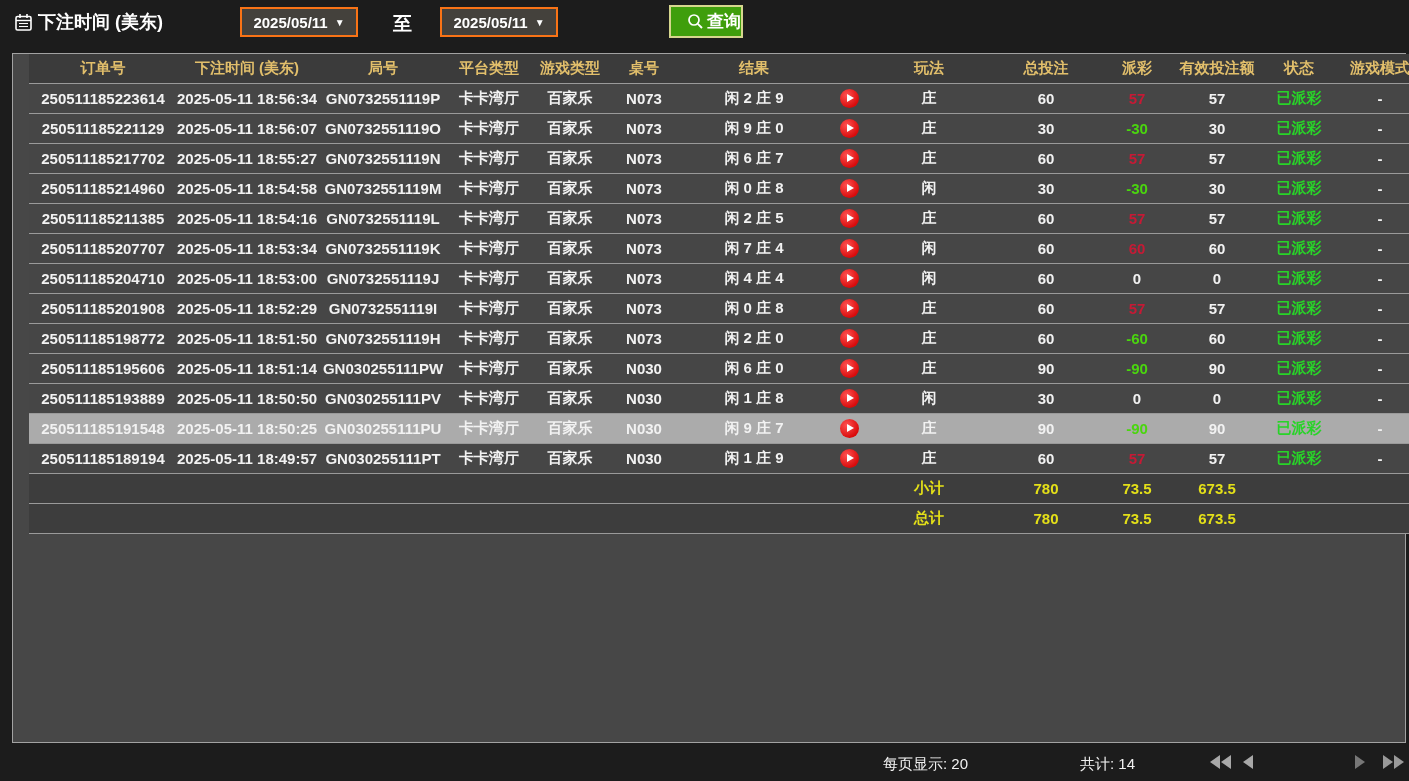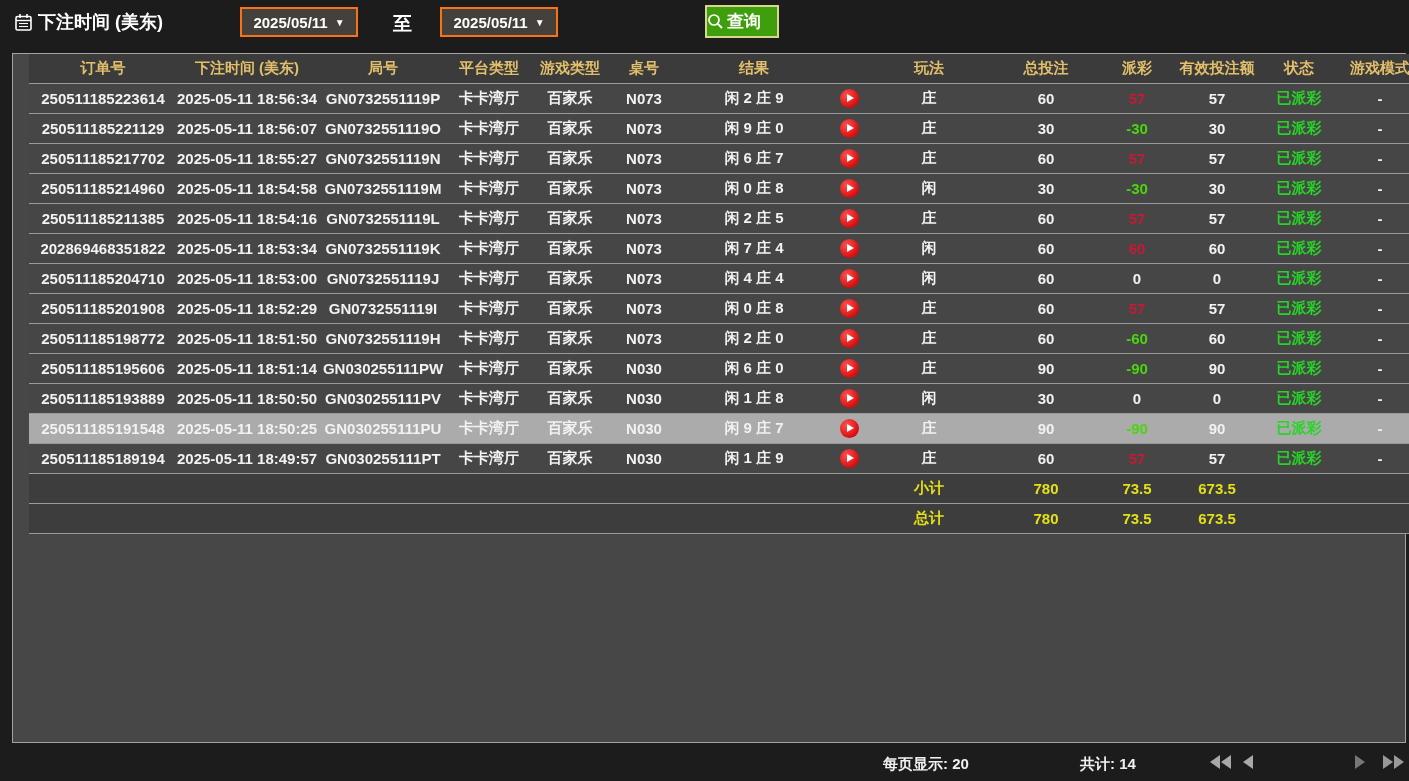--- a/index.html
+++ b/index.html
@@ -10,22 +10,22 @@
   .toolbar { position:absolute; left:0; top:0; width:1409px; height:53px; }
   .tb-label { position:absolute; left:14px; top:10px; display:flex; align-items:center; gap:5px;
               color:#ffffff; font-size:18px; font-weight:700; }
   .date-box { position:absolute; top:7px; width:118px; height:30px; background:#44413c;
               border:2px solid #f97316; color:#fff; font-size:15px; font-weight:700;
               display:flex; align-items:center; justify-content:center; gap:7px; cursor:pointer; }
   .date-box .caret { font-size:10px; }
   .to-label { position:absolute; left:393px; top:11px; color:#fff; font-size:19px; font-weight:700; }
   .query-btn { position:absolute; left:669px; top:5px; width:74px; height:33px;
                background:#3f9e0c; border:2px solid #d6d68e; color:#fff; font-size:17px;
-               font-weight:700; display:flex; align-items:center; justify-content:flex-start;
-               gap:3px; cursor:pointer;margin-left:36px; }
+               font-weight:700; display:flex; align-items:center; justify-content:flex-end;
+               gap:3px; cursor:pointer; }
 
   
   .table-wrap { position:absolute; left:12px; top:53px; width:1394px; height:690px;
                 background:#474747; border:1px solid #a2a2a2;padding-left:16px; }
   table { width:100%; border-collapse:collapse; table-layout:fixed; }
   th { height:29px; background:#3b3b3b; color:#e2bf6b; font-size:15px; font-weight:700;
        border-bottom:1px solid #9a9a9a; white-space:nowrap; overflow:hidden; }
   td { height:30px; color:#f2f2f2; font-size:15px; font-weight:700; text-align:center;
        border-bottom:1px solid #9a9a9a; white-space:nowrap; overflow:hidden; }
   tr.row { background:#464646; cursor:pointer; }
@@ -36,21 +36,21 @@
   tr.totals td { background:#3d3d3d; color:#e4e018; font-weight:700; }
 
   .play-btn { display:inline-flex; width:19px; height:19px; border-radius:50%;
               background:radial-gradient(circle at 35% 32%, #ff5050, #d80b0b 72%);
               align-items:center; justify-content:center; vertical-align:middle; cursor:pointer; }
   .play-tri { display:block; width:0; height:0; border-top:4px solid transparent;
               border-bottom:4px solid transparent; border-left:7px solid #fff; margin-left:2px; }
 
   
   .footer { position:absolute; left:0; top:747px; width:1409px; height:34px;
-            color:#f0f0f0; font-size:15px; font-weight:700; }
+            color:#f0f0f0; font-size:15px; font-weight:400; }
   .per-page { position:absolute; left:883px; top:8px; }
   .grand-count { position:absolute; left:1080px; top:8px; }
   .pg { position:absolute; top:8px; display:inline-flex; align-items:center; cursor:pointer; }
   .tri { display:inline-block; width:0; height:0; border-top:7px solid transparent;
          border-bottom:7px solid transparent; }
   .tri.l { border-right:10px solid currentColor; }
   .tri.r { border-left:10px solid currentColor; }
   .pg-first { left:1210px; color:#a8a8a8; gap:1px; }
   .pg-prev  { left:1243px; color:#a8a8a8; }
   .pg-next  { left:1355px; color:#777777; }
@@ -216,21 +216,21 @@
               <i class="play-tri"></i>
             </span></td>
           <td>庄</td>
           <td>60</td>
           <td class="red">57</td>
           <td>57</td>
           <td class="paid">已派彩</td>
           <td>-</td>
         </tr>
         <tr class="row">
-          <td>202869468351822</td>
+          <td>250511185207707</td>
           <td>2025-05-11 18:53:34</td>
           <td>GN0732551119K</td>
           <td>卡卡湾厅</td>
           <td>百家乐</td>
           <td>N073</td>
           <td>闲 7 庄 4</td>
           <td><span class="play-btn">
               <i class="play-tri"></i>
             </span></td>
           <td>闲</td>

